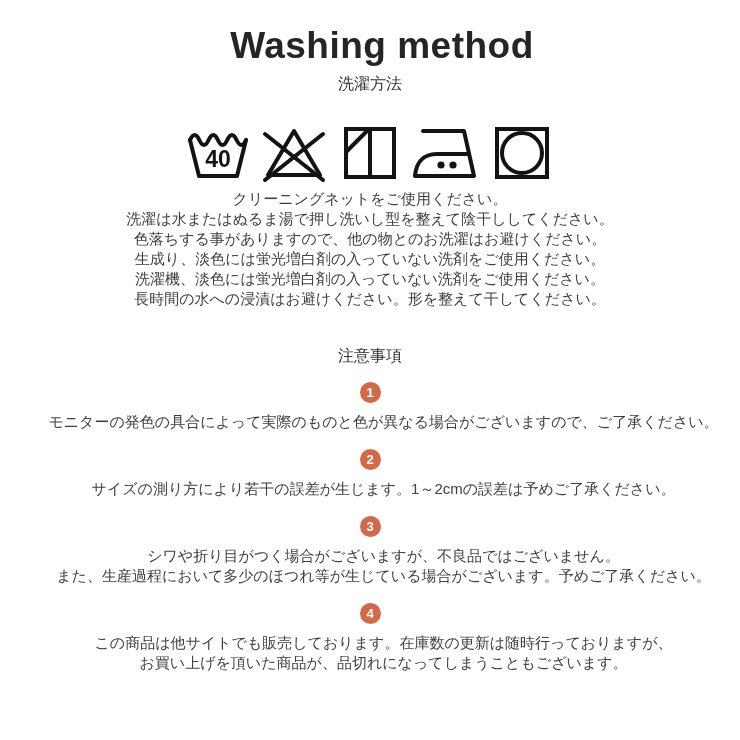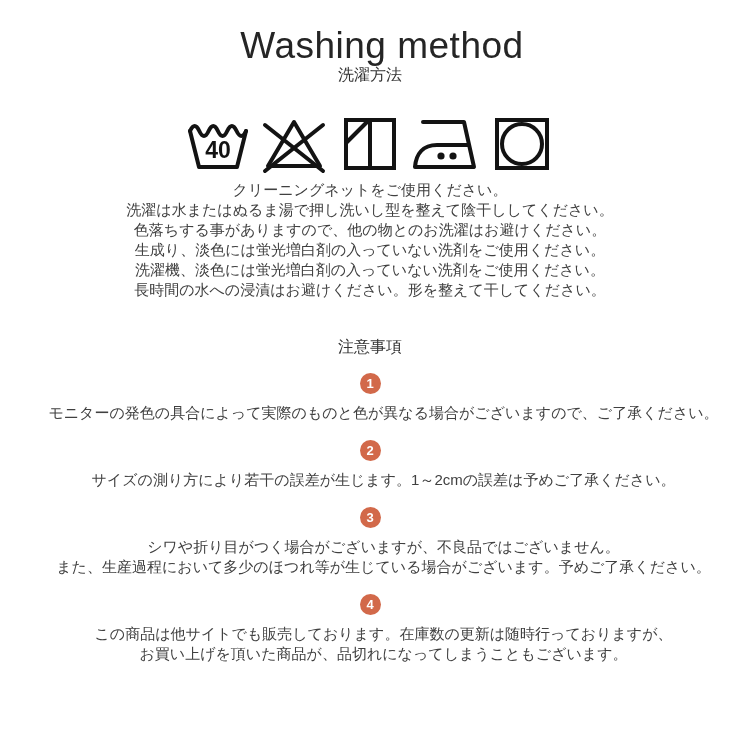--- a/index.html
+++ b/index.html
@@ -1,20 +1,20 @@
 <!DOCTYPE html>
 <html><head>
 <meta charset="utf-8">
 <style>
   html,body{margin:0;padding:0;background:#ffffff;}
   body{width:740px;height:740px;overflow:hidden;
        font-family:"Liberation Sans","DejaVu Sans",sans-serif;color:#3c3c3c;}
   .page{width:740px;height:740px;box-sizing:border-box;padding-top:26px;text-align:center;}
-  .main-title{font-size:37px;line-height:40px;font-weight:400;color:#252525;letter-spacing:0.5px;padding-left:24px;}
-  .sub-title{font-size:16px;line-height:18px;color:#333333;}
+  .main-title{font-size:37px;line-height:40px;font-weight:700;color:#252525;letter-spacing:0.5px;padding-left:24px;}
+  .sub-title{font-size:16px;line-height:18px;margin-top:9px;color:#333333;}
   .symbols-row{display:flex;justify-content:center;align-items:center;gap:6px;margin-top:24px;height:72px;}
   .symbol{width:70px;height:70px;display:block;}
   .symbol svg{width:70px;height:70px;display:block;}
   .instructions{margin-top:0;font-size:15px;line-height:20px;color:#404040;}
   .caution-section{margin-top:38px;}
   .caution-items{margin-top:2px;}
   .caution-item{margin-top:17px;}
   .num-badge{width:21px;height:21px;border-radius:50%;background:#d2694a;color:#ffffff;
              font-size:13px;font-weight:700;line-height:21px;margin:0 auto 9px auto;text-align:center;}
   .caution-text{font-size:15px;line-height:20px;color:#404040;padding-left:27px;}

